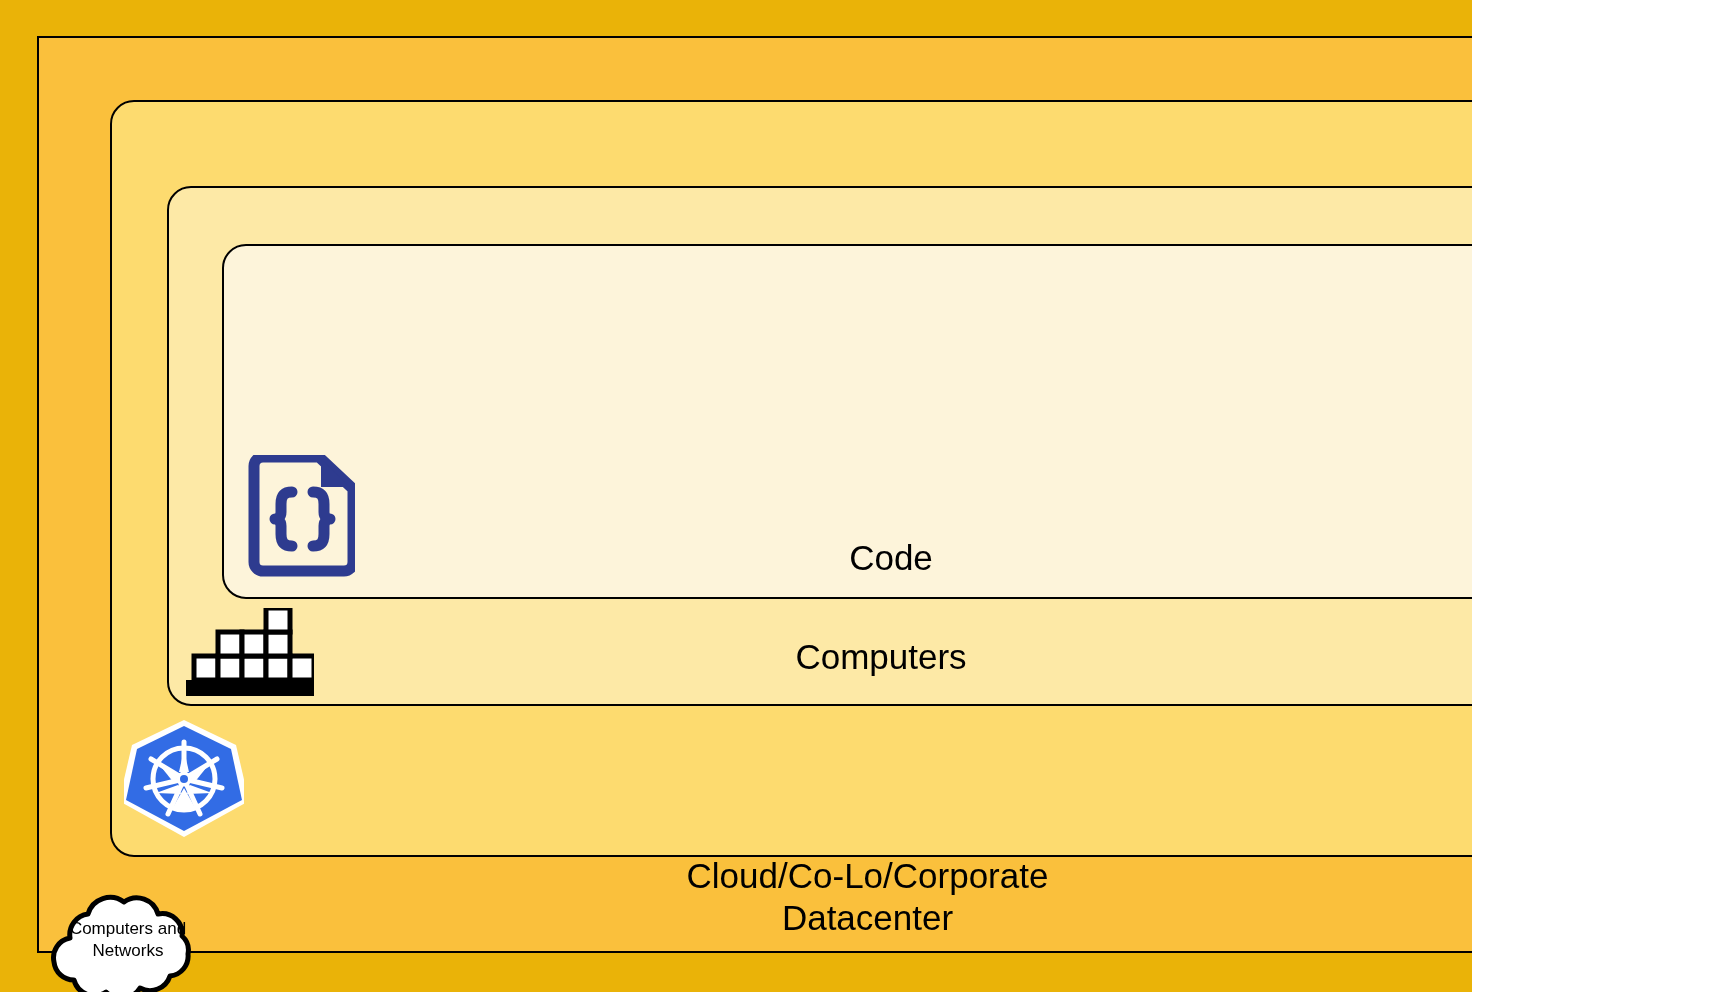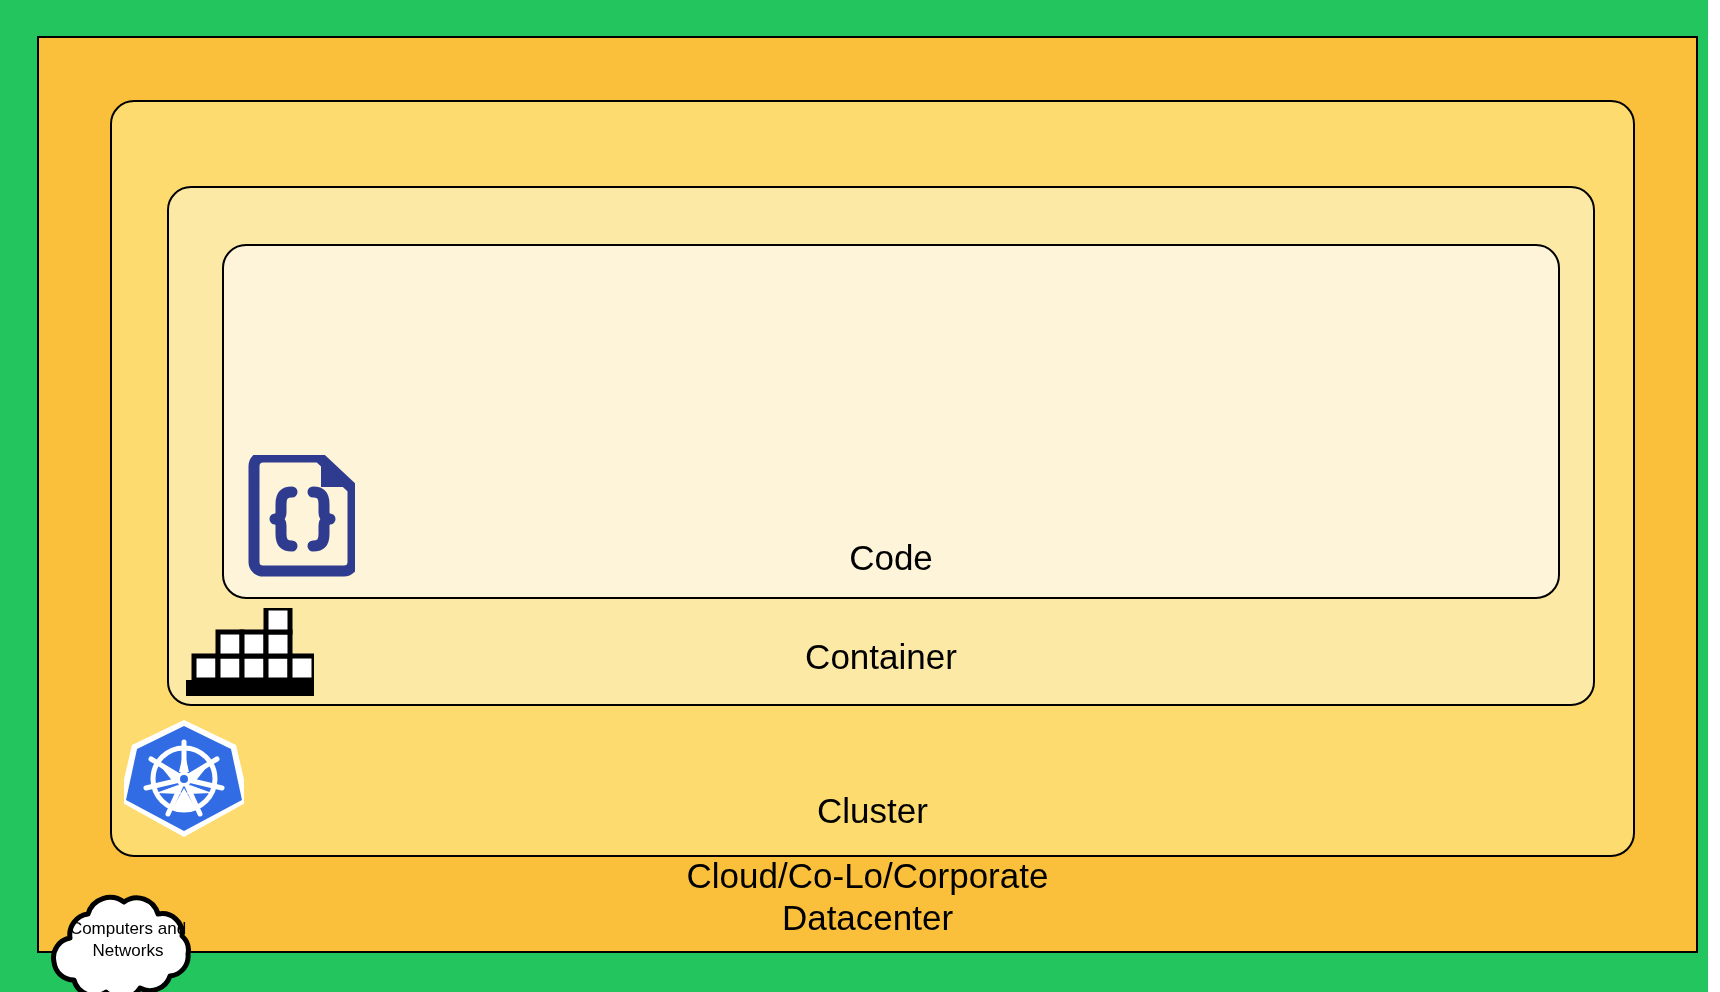--- a/index.html
+++ b/index.html
@@ -6,23 +6,23 @@
   html, body {
     margin: 0;
     padding: 0;
     background: #ffffff;
   }
   body {
     font-family: "Liberation Sans", sans-serif;
   }
   #canvas {
     position: relative;
-    width: 1708px;
+    width: 1472px;
     height: 992px;
-    background: #22c55e;
+    background: #eab308;
     overflow: hidden;
   }
 
   
   .layer {
     position: absolute;
     box-sizing: border-box;
     border: 2px solid #000000;
   }
   .layer-datacenter {
@@ -110,23 +110,22 @@
   <div class="layer layer-datacenter"></div>
 
   <div class="layer layer-cluster"></div>
 
   <div class="layer layer-container"></div>
 
   <div class="layer layer-code"></div>
 
   <div class="layer-label label-code">Code</div>
 
-  <div class="layer-label label-container">Container</div>
-
-  <div class="layer-label label-cluster">Cluster</div>
+  <div class="layer-label label-container">Computers</div>
+
 
   <div class="layer-label label-datacenter">Cloud/Co-Lo/Corporate
 Datacenter</div>
 
   <div class="icon-wrap icon-code">
     <svg viewBox="0 0 110 125" width="110" height="125" xmlns="http://www.w3.org/2000/svg">
       <path d="M9 11 A9 9 0 0 1 18 2 L74 2 L108 34 L108 107 A9 9 0 0 1 99 116 L18 116 A9 9 0 0 1 9 107 Z" fill="none" stroke="#2E3B8F" stroke-width="11" stroke-linejoin="round"></path>
       <path d="M76 4 L76 32 L105 32 Z" fill="#2E3B8F"></path>
       <path d="M47 37 C38 37 36 42 36 49 L36 57 C36 62 33 64 30 64 C33 64 36 66 36 71 L36 79 C36 86 38 91 47 91" fill="none" stroke="#2E3B8F" stroke-width="11" stroke-linecap="round" stroke-linejoin="round"></path>
       <path d="M68 37 C77 37 79 42 79 49 L79 57 C79 62 82 64 85 64 C82 64 79 66 79 71 L79 79 C79 86 77 91 68 91" fill="none" stroke="#2E3B8F" stroke-width="11" stroke-linecap="round" stroke-linejoin="round"></path>

